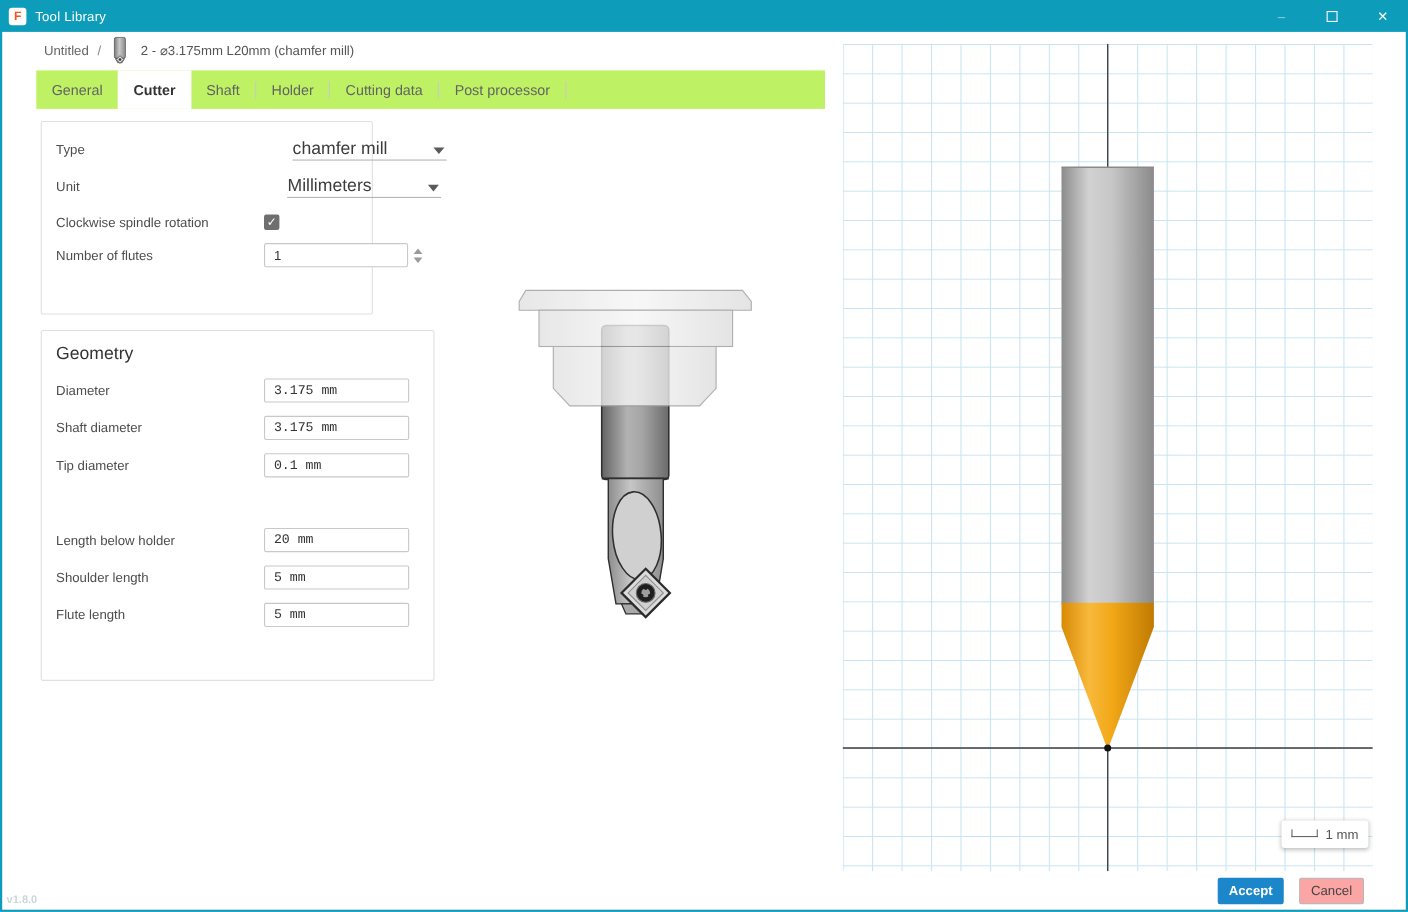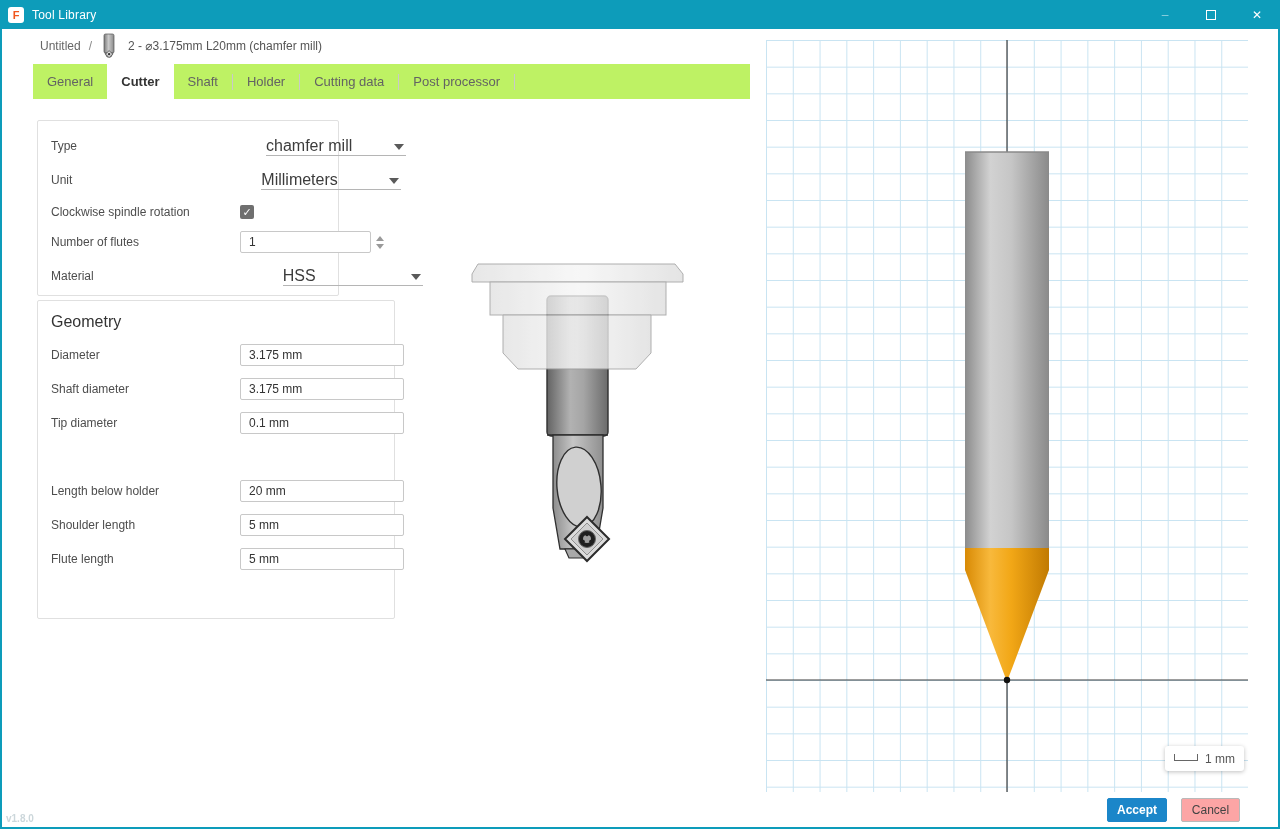--- a/index.html
+++ b/index.html
@@ -23,41 +23,41 @@
   .crumb-current { color:#555; }
 
   
   .tabbar { position:absolute; left:33px; top:64px; width:717px; height:35px; background:#bef264; display:flex; align-items:stretch; }
   .tab { padding:0 14px; line-height:35px; font-size:13px; color:#636363; display:flex; align-items:center; cursor:default; }
   .tab.active { background:#ffffff; color:#333; font-weight:bold; }
   .tab-sep { width:1px; height:16px; background:#c9c9c9; align-self:center; }
 
   
   .card { position:absolute; background:#fff; border:1px solid #e0e0e0; border-radius:2px; }
-  #card-cutter { left:37px; top:120px; width:302px; height:176px; }
+  #card-cutter { left:37px; top:110px; width:302px; height:176px; }
   #card-geometry { left:37px; top:300px; width:358px; height:319px; }
   .card-title { position:absolute; left:13px; top:12px; font-size:16px; color:#333; }
 
   .form-row { position:absolute; left:13px; right:10px; height:22px; display:flex; align-items:center; }
   .form-label { font-size:12px; color:#4d4d4d; }
   .ctrl { position:absolute; left:189px; }
 
   .select { width:140px; height:20px; border-bottom:1px solid #b5b5b5; display:flex; align-items:center; position:relative; cursor:default; }
   .select-value { font-size:16px; color:#3c3c3c; }
   .tri-down { position:absolute; right:2px; top:8px; width:0; height:0; border-left:5px solid transparent; border-right:5px solid transparent; border-top:6px solid #5a5a5a; }
 
   .checkbox { width:14px; height:14px; background:#6f6f6f; border-radius:2px; color:#fff; font-size:11px; line-height:14px; text-align:center; cursor:default; }
 
   .spin-wrap { display:flex; align-items:center; }
   .num-input { width:131px; height:22px; border:1px solid #c8c8c8; border-radius:2px; font-size:12px; color:#333; padding-left:8px; background:#fff; font-family:"Liberation Sans",sans-serif; }
   .spin-arrows { display:flex; flex-direction:column; justify-content:center; gap:3px; margin-left:5px; }
   .spin-up { width:0; height:0; border-left:4px solid transparent; border-right:4px solid transparent; border-bottom:5px solid #9a9a9a; }
   .spin-down { width:0; height:0; border-left:4px solid transparent; border-right:4px solid transparent; border-top:5px solid #9a9a9a; }
 
-  .geo-input { width:164px; height:22px; border:1px solid #c8c8c8; border-radius:2px; font-size:12px; color:#333; padding-left:8px; background:#fff; font-family:Liberation Sans, sans-serif; }
+  .geo-input { width:132px; height:22px; border:1px solid #c8c8c8; border-radius:2px; font-size:12px; color:#333; padding-left:8px; background:#fff; font-family:Liberation Mono, monospace; }
 
   
   #tool-preview { position:absolute; left:455px; top:250px; width:250px; height:320px; }
 
   
   #viewport { position:absolute; left:766px; top:40px; width:482px; height:752px; }
   .scale-badge { position:absolute; left:399px; top:706px; height:25px; background:#fff; border-radius:3px; box-shadow:0 1px 4px rgba(0,0,0,.25); display:flex; align-items:center; padding:0 9px; z-index:10; }
   .scale-glyph { width:24px; height:7px; border-left:1.5px solid #666; border-right:1.5px solid #666; border-bottom:1.5px solid #666; margin-right:7px; margin-top:-2px; }
   .scale-text { font-size:12px; color:#555; }
 
@@ -136,27 +136,20 @@
       <div class="ctrl checkbox">✓</div>
     </div>
     <div class="form-row" style="top:110px;">
       <span class="form-label">Number of flutes</span>
       <div class="ctrl spin-wrap">
         <input class="num-input" readonly="" value="1" style="">
         <div class="spin-arrows">
           <span class="spin-up"></span>
           <span class="spin-down"></span>
         </div>
-      </div>
-    </div>
-    <div class="form-row" style="top:144px;">
-      <span class="form-label">Material</span>
-      <div class="ctrl select">
-        <span class="select-value">HSS</span>
-        <span class="tri-down"></span>
       </div>
     </div>
   </div>
 
   <div class="card" id="card-geometry">
     <div class="card-title">Geometry</div>
     <div class="form-row" style="top:43px;">
       <span class="form-label">Diameter</span>
       <input class="ctrl geo-input" readonly="" value="3.175 mm" style="">
     </div>

